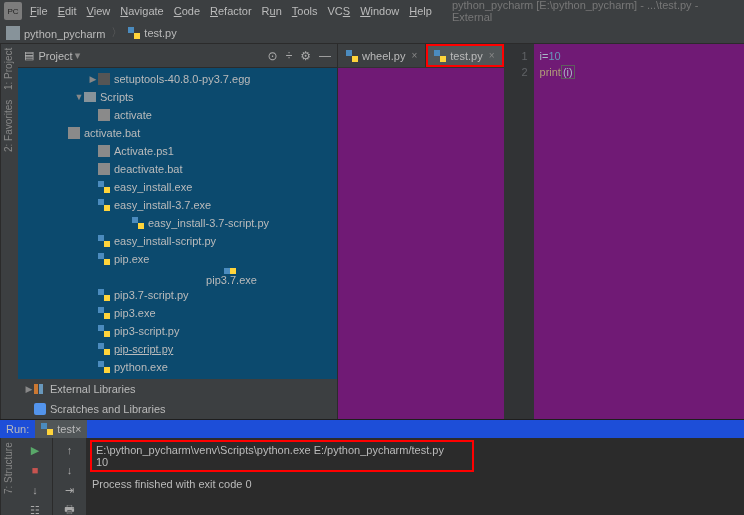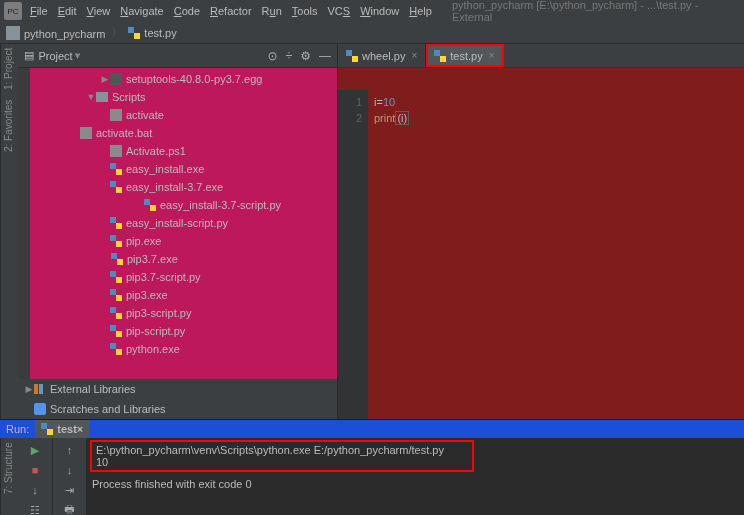--- a/index.html
+++ b/index.html
@@ -18,52 +18,52 @@
 .navbar .sep { color:#666; margin-right:6px;}
 .main { display:flex; height:375px; }
 .sidebar-gutter { width:18px; background:#3c3f41; border-right:1px solid #2b2b2b; writing-mode:vertical-rl; transform:rotate(180deg); display:flex; justify-content:flex-end; padding:4px 2px; gap:10px;}
 .sidebar-gutter span { color:#888; font-size:10px; cursor:pointer;}
 .project-panel { width:320px; background:#3b3b3b; border-right:1px solid #2b2b2b; display:flex; flex-direction:column;}
 .project-header { display:flex; align-items:center; height:24px; padding:0 6px; background:#3c3f41; border-bottom:1px solid #2b2b2b;}
 .project-header .label { display:flex; align-items:center; color:#bbb;}
 .project-header .dd { color:#888; margin-left:2px;}
 .project-header .toolbar { margin-left:auto; display:flex; gap:8px; color:#aaa;}
 .project-header .toolbar span { cursor:pointer; font-size:12px;}
-.tree { flex:1; overflow:auto; background:#be185d; padding:2px 0;margin-left:12px;}
+.tree { flex:1; overflow:auto; background:#0c4a6e; padding:2px 0;}
 .tree-node { display:flex; align-items:center; height:18px; color:#bbb; cursor:pointer;}
 .tree-node .arrow { width:10px; text-align:center; color:#888; font-size:9px;}
 .tree-node .arrow.expanded::before { content:'▼';}
 .tree-node .arrow.collapsed::before { content:'▶';}
 .tree-node .arrow.none::before { content:'';}
 .file-icon { width:12px; height:12px; background:#aaa; margin-right:4px; display:inline-block;}
 .file-icon.egg { background:#555;}
 .file-icon.bat { background:#8a8a8a;}
 .file-icon.ps1 { background:#8a8a8a;}
 .folder-sm { width:12px; height:10px; background:#87939a; margin-right:4px;}
 .tree-bottom { background:#3c3f41;}
 .tree-bottom .tree-node { height:20px;}
-.editor { flex:1; display:flex; flex-direction:column; background:#7f1d1d;gap:22px;}
+.editor { flex:1; display:flex; flex-direction:row; background:#701a75;}
 .tabs { display:flex; height:24px; background:#3c3f41; border-bottom:1px solid #323232;}
 .tab { display:flex; align-items:center; padding:0 8px; color:#bbb; cursor:pointer; border-right:1px solid #2b2b2b;}
 .tab.active { background:#515658;}
 .tab .close { margin-left:6px; color:#888; font-size:10px;}
 .tab.highlighted { outline:2px solid #ff0000; outline-offset:-2px;}
 .gutter-editor { display:flex; flex:1;}
 .line-numbers { width:30px; background:#313335; color:#606366; text-align:right; padding:4px 6px 0 0; font-family:Consolas,monospace; font-size:12px; line-height:16px;}
 .code { flex:1; padding:4px 6px; font-family:Consolas,monospace; font-size:12px; line-height:16px; color:#a9b7c6;}
 .code .op { color:#a9b7c6;}
 .code .num { color:#6897bb;}
 .code .fn { color:#b09d79;}
 .code .par { color:#a9b7c6;}
 .code .ident { color:#a9b7c6;}
 .code .caret-box { border:1px solid #5e5e5e; padding:0 1px;}
 .run-panel { height:96px; background:#2b2b2b; display:flex; flex-direction:column; border-top:1px solid #1e1e1e;}
 .run-header { height:22px; background:#1d4ed8; display:flex; align-items:center; padding:0 6px; gap:6px;}
 .run-header .label { color:#bbb;}
-.run-header .rtab { display:flex; align-items:center; padding:0 6px; background:#515658; height:18px;font-weight:bold;}
+.run-header .rtab { display:flex; align-items:center; padding:0 6px; background:#515658; height:18px;}
 .run-body { flex:1; display:flex;}
 .run-gutter { width:34px; display:flex; flex-direction:column; align-items:center; padding:4px 0; gap:4px; background:#3c3f41;}
 .run-gutter span { width:16px; height:16px; display:flex; align-items:center; justify-content:center; cursor:pointer; font-size:11px;}
 .play { color:#59a869;}
 .stop { color:#c75450; font-size:10px;}
 .gray-i { color:#aaa;}
 .console { flex:1; padding:4px 6px; font-family:Consolas,monospace; font-size:11px; color:#bbb; position:relative;}
 .console .out-box { outline:2px solid #ff0000; padding:2px 4px; display:inline-block; min-width:380px;}
 .lib-icon { width:12px; height:12px; margin-right:4px; position:relative;}
 .lib-icon::before{content:'';position:absolute;width:4px;height:10px;background:#cc7832;left:0;top:1px;}
@@ -142,20 +142,25 @@
           <span class="file-icon bat"></span>
           <span>activate.bat</span>
         </div>
         <div class="tree-node" style="padding-left: 70px;">
           <span class="arrow none"></span>
           <span class="file-icon ps1"></span>
           <span>Activate.ps1</span>
         </div>
         <div class="tree-node" style="padding-left: 70px;">
           <span class="arrow none"></span>
+          <span class="file-icon bat"></span>
+          <span>deactivate.bat</span>
+        </div>
+        <div class="tree-node" style="padding-left: 70px;">
+          <span class="arrow none"></span>
           <span class="py-icon"></span>
           <span>easy_install.exe</span>
         </div>
         <div class="tree-node" style="padding-left: 70px;">
           <span class="arrow none"></span>
           <span class="py-icon"></span>
           <span>easy_install-3.7.exe</span>
         </div>
         <div class="tree-node" style="padding-left: 104px;">
           <span class="arrow none"></span>
@@ -165,41 +170,41 @@
         <div class="tree-node" style="padding-left: 70px;">
           <span class="arrow none"></span>
           <span class="py-icon"></span>
           <span>easy_install-script.py</span>
         </div>
         <div class="tree-node" style="padding-left: 70px;">
           <span class="arrow none"></span>
           <span class="py-icon"></span>
           <span>pip.exe</span>
         </div>
-        <div class="tree-node" style="padding-left: 71px;">
+        <div class="tree-node" style="padding-left: 108px; flex-direction: column;">
           <span class="arrow none"></span>
           <span class="py-icon"></span>
           <span>pip3.7.exe</span>
         </div>
         <div class="tree-node" style="padding-left: 70px; text-align: center;">
           <span class="arrow none"></span>
           <span class="py-icon"></span>
           <span>pip3.7-script.py</span>
         </div>
         <div class="tree-node" style="padding-left: 70px;">
           <span class="arrow none"></span>
           <span class="py-icon"></span>
           <span>pip3.exe</span>
         </div>
         <div class="tree-node" style="padding-left: 70px; align-items: center;">
           <span class="arrow none"></span>
           <span class="py-icon"></span>
           <span>pip3-script.py</span>
         </div>
-        <div class="tree-node" style="padding-left: 70px;">
+        <div class="tree-node" style="padding-left: 70px; text-decoration: underline;">
           <span class="arrow none"></span>
           <span class="py-icon"></span>
           <span>pip-script.py</span>
         </div>
         <div class="tree-node" style="padding-left: 70px;">
           <span class="arrow none"></span>
           <span class="py-icon"></span>
           <span>python.exe</span>
         </div>
         <div class="tree-node" style="padding-left: 70px;">

